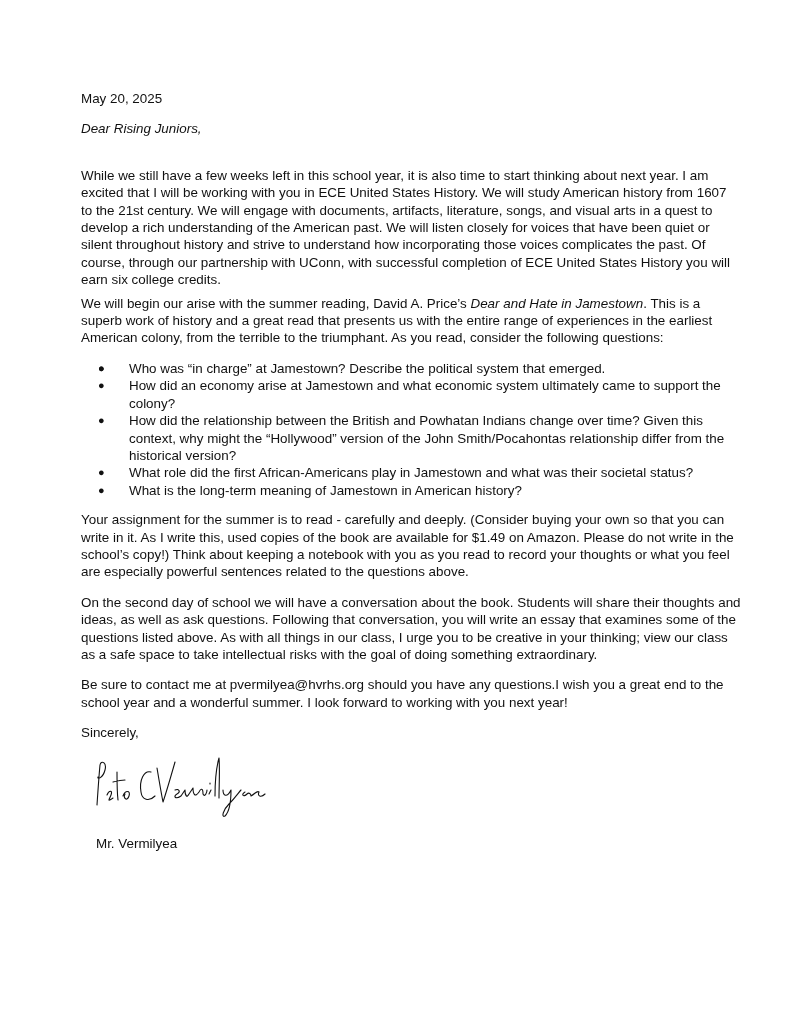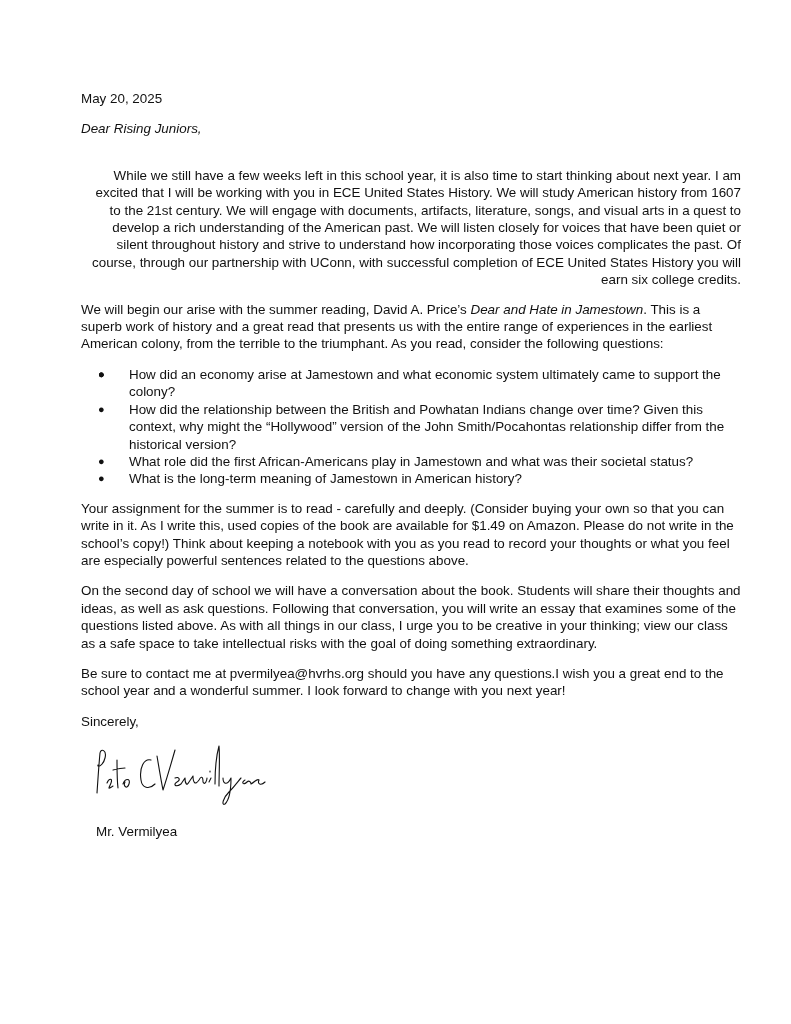--- a/index.html
+++ b/index.html
@@ -4,50 +4,50 @@
 <style>
   html, body { margin: 0; padding: 0; background: #ffffff; }
   body {
     width: 791px; height: 1024px; position: relative; overflow: hidden;
     font-family: "Liberation Sans", sans-serif; color: #111111;
   }
   .page { position: absolute; left: 81px; top: 90px; width: 660px; font-size: 13.4px; line-height: 17.4px; }
   .date { margin: 0 0 13px 0; }
   .greeting { margin: 0 0 29px 0; font-style: italic; }
   p { margin: 0 0 13px 0; }
-  .para1 { margin-bottom: 12px; text-align: right; }
+  .para1 { margin-bottom: 6px; }
   ul.questions { list-style: none; margin: 4px 0 12px 0; padding: 0; }
   ul.questions li { position: relative; padding-left: 48px; margin: 0; }
   ul.questions li .bullet { position: absolute; left: 17px; top: 0; font-size: 11px; }
   .sign-off { margin: 0 0 0 0; }
   .signature { display: block; margin: 8px 0 6px 8px; width: 200px; height: 70px; }
   .name { margin: 15px; }
   em { font-style: italic; }
 </style>
 </head>
 <body>
 
 <div class="page">
   <p class="date">May 20, 2025</p>
   <p class="greeting">Dear Rising Juniors,</p>
   <p class="para1">While we still have a few weeks left in this school year, it is also time to start thinking about next year. I am excited that I will be working with you in ECE United States History. We will study American history from 1607 to the 21st century. We will engage with documents, artifacts, literature, songs, and visual arts in a quest to develop a rich understanding of the American past. We will listen closely for voices that have been quiet or silent throughout history and strive to understand how incorporating those voices complicates the past. Of course, through our partnership with UConn, with successful completion of ECE United States History you will earn six college credits.</p>
   <p><span>We will begin our arise with the summer reading, David A. Price’s </span><em>Dear and Hate in Jamestown</em><span>. This is a superb work of history and a great read that presents us with the entire range of experiences in the earliest American colony, from the terrible to the triumphant. As you read, consider the following questions:</span></p>
 
   <ul class="questions">
     <li><span class="bullet">●</span></li>
-    <li><span class="bullet">●</span></li>
+    <li><span class="bullet">●</span><span>Who was “in charge” at Jamestown? Describe the political system that emerged.</span></li>
     <li><span class="bullet">●</span><span>How did an economy arise at Jamestown and what economic system ultimately came to support the colony?</span></li>
     <li><span class="bullet">●</span><span>How did the relationship between the British and Powhatan Indians change over time? Given this context, why might the “Hollywood” version of the John Smith/Pocahontas relationship differ from the historical version?</span></li>
     <li><span class="bullet">●</span><span>What role did the first African-Americans play in Jamestown and what was their societal status?</span></li>
     <li><span class="bullet">●</span><span>What is the long-term meaning of Jamestown in American history?</span></li>
   </ul>
 
   <p>Your assignment for the summer is to read - carefully and deeply. (Consider buying your own so that you can write in it. As I write this, used copies of the book are available for $1.49 on Amazon. Please do not write in the school’s copy!) Think about keeping a notebook with you as you read to record your thoughts or what you feel are especially powerful sentences related to the questions above.</p>
   <p>On the second day of school we will have a conversation about the book. Students will share their thoughts and ideas, as well as ask questions. Following that conversation, you will write an essay that examines some of the questions listed above. As with all things in our class, I urge you to be creative in your thinking; view our class as a safe space to take intellectual risks with the goal of doing something extraordinary.</p>
-  <p>Be sure to contact me at pvermilyea@hvrhs.org should you have any questions.I wish you a great end to the school year and a wonderful summer. I look forward to change with you next year!</p>
+  <p>Be sure to contact me at pvermilyea@hvrhs.org should you have any questions.I wish you a great end to the school year and a wonderful summer. I look forward to working with you next year!</p>
 
   <p class="sign-off">Sincerely,</p>
 
   <svg class="signature" role="img" viewBox="0 0 200 70" aria-label="Peter C Vermilyea handwritten signature">
     <g fill="none" stroke="#111" stroke-width="1.1" stroke-linecap="round" stroke-linejoin="round">
       <path d="M8 55 C9 40 10 25 11 15 C12 10 18 12 16 20 C14 28 8 30 9 27"></path>
       <path d="M18 45 C20 40 24 40 22 45 C20 50 18 52 24 48"></path>
       <path d="M28 22 C28 32 28 42 29 50 M24 32 C28 31 32 30 36 30"></path>
       <path d="M34 46 C36 40 42 40 40 46 C38 52 34 48 36 44"></path>
       <path d="M62 22 C55 20 50 30 52 42 C53 50 60 52 66 46"></path>

